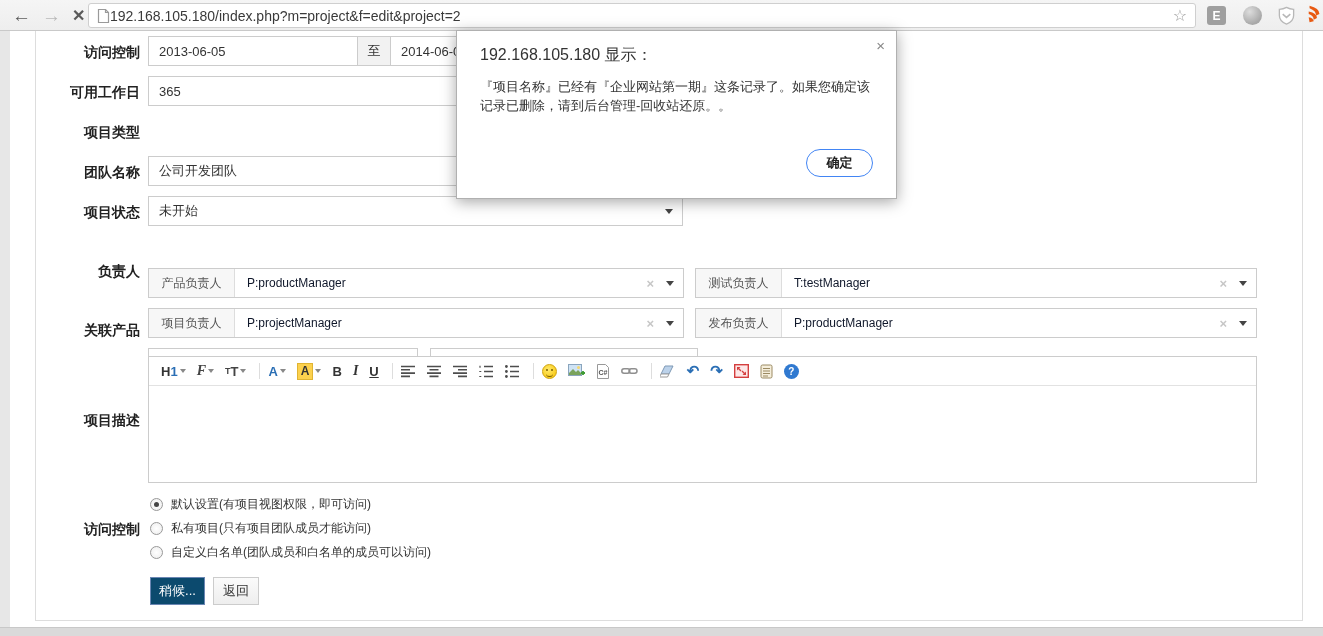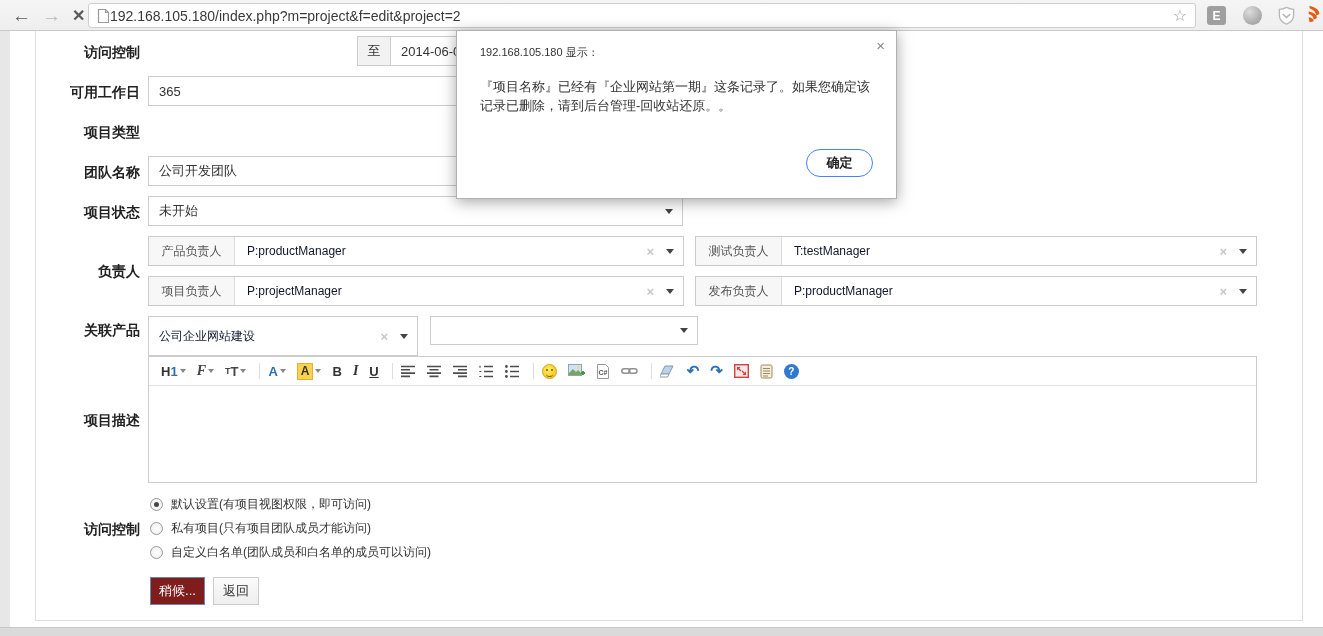--- a/index.html
+++ b/index.html
@@ -37,21 +37,21 @@
             font-size:14px; color:#222; line-height:16px; white-space:nowrap; }
   .inp { position:absolute; height:30px; border:1px solid #ccc; background:#fff; font-size:13px;
          color:#333; padding:0 8px 0 10px; font-family:"Liberation Sans",sans-serif; outline:none; }
   .selbox { position:absolute; height:30px; border:1px solid #ccc; background:#fff; display:flex;
             align-items:center; font-size:13px; color:#333; }
   .selbox .val { padding-left:10px; flex:1; }
   .caret { width:0; height:0; border-left:4px solid transparent; border-right:4px solid transparent;
            border-top:5px solid #444; margin-right:9px; flex:0 0 auto; }
   .tobox { position:absolute; height:30px; border:1px solid #ccc; background:#f2f2f2; display:flex;
            align-items:center; justify-content:center; font-size:13px; color:#333; }
-  .combo { position:absolute; height:30px; border:1px solid #ccc; background:#fff; display:flex; align-items:center; }
+  .combo { position:absolute; height:30px; border:1px solid #ccc; background:#fff; display:flex; align-items:center;margin-top:32px; }
   .combo .ctag { align-self:stretch; width:86px; background:#f7f7f7; border-right:1px solid #ddd;
                  display:flex; align-items:center; justify-content:center; font-size:12px; color:#555; }
   .combo .cval { flex:1; padding-left:12px; font-size:12px; color:#0f172a; }
   .clear-x { color:#c6c6c6; font-size:13px; font-weight:bold; margin-right:12px; cursor:pointer; }
 
   
   .editor { position:absolute; left:148px; top:356px; width:1109px; height:127px; border:1px solid #ccc; background:#fff; }
   .etoolbar { height:29px; border-bottom:1px solid #e2e2e2; display:flex; align-items:center; padding-left:12px; }
   .tbtn { display:flex; align-items:center; margin-right:11px; cursor:pointer; height:20px; }
   .tsep { width:1px; height:16px; background:#ddd; margin:0 8px 0 2px; }
@@ -79,32 +79,32 @@
   .ebody { height:96px; background:#fff; }
 
   
   .radio-row { position:absolute; left:150px; display:flex; align-items:center; cursor:pointer; }
   .rdot { width:13px; height:13px; border-radius:50%; border:1px solid #999;
           background:radial-gradient(#ffffff,#ececec); margin-right:8px; position:relative; flex:0 0 auto; }
   .rdot.on::after { content:""; position:absolute; left:3px; top:3px; width:5px; height:5px; border-radius:50%; background:#444; }
   .rlabel { font-size:12px; color:#333; }
 
   
-  .btn-submit { position:absolute; left:150px; top:577px; width:55px; height:28px; background:#7f1d1d;
+  .btn-submit { position:absolute; left:150px; top:577px; width:55px; height:28px; background:#0c4a6e;
                 border:1px solid #6a86b3; color:#fff; font-size:13px; display:flex; align-items:center;
                 justify-content:center; cursor:pointer; }
   .btn-back { position:absolute; left:213px; top:577px; width:46px; height:28px;
               background:linear-gradient(#fbfbfb,#eeeeee); border:1px solid #ccc; color:#333; font-size:13px;
               display:flex; align-items:center; justify-content:center; cursor:pointer; }
 
   
   .dialog { position:absolute; left:456px; top:30px; width:441px; height:169px; background:#fff;
             border:1px solid #b0b0b0; box-shadow:0 3px 14px rgba(0,0,0,.35); z-index:50; }
   .dlg-close { position:absolute; right:11px; top:7px; font-size:15px; color:#888; cursor:pointer; line-height:15px; }
-  .dlg-title { position:absolute; left:23px; top:14px; font-size:11px; color:#333; }
+  .dlg-title { position:absolute; left:23px; top:14px; font-size:16px; color:#333; }
   .dlg-msg { position:absolute; left:23px; top:46px; width:394px; font-size:13px; line-height:19px; color:#333; }
   .dlg-ok { position:absolute; left:349px; top:118px; width:67px; height:28px; background:#fff;
             border:1px solid #4285f4; border-radius:14px; color:#222; font-size:13px; font-weight:bold;
             display:flex; align-items:center; justify-content:center; cursor:pointer; }
 </style>
 </head>
 <body>
 
 <div id="screen">
 
@@ -140,20 +140,21 @@
   <div class="flabel" style="top:44px">访问控制</div>
   <div class="flabel" style="top:84px">可用工作日</div>
   <div class="flabel" style="top:124px">项目类型</div>
   <div class="flabel" style="top:164px">团队名称</div>
   <div class="flabel" style="top:204px">项目状态</div>
   <div class="flabel" style="top:263px">负责人</div>
   <div class="flabel" style="top:322px">关联产品</div>
   <div class="flabel" style="top:412px">项目描述</div>
   <div class="flabel" style="top:521px">访问控制</div>
 
+  <input class="inp" style="left: 148px; top: 36px; width: 210px;" value="2013-06-05">
   <div class="tobox" style="left:357px;top:36px;width:34px">至</div>
   <input class="inp" style="left: 390px; top: 36px; width: 293px;" value="2014-06-05">
 
   <input class="inp" style="left: 148px; top: 76px; width: 535px;" value="365">
 
 
   <input class="inp" style="left: 148px; top: 156px; width: 535px;" value="公司开发团队">
 
   <div class="selbox" style="left:148px;top:196px;width:535px">
     <span class="val">未开始</span>

